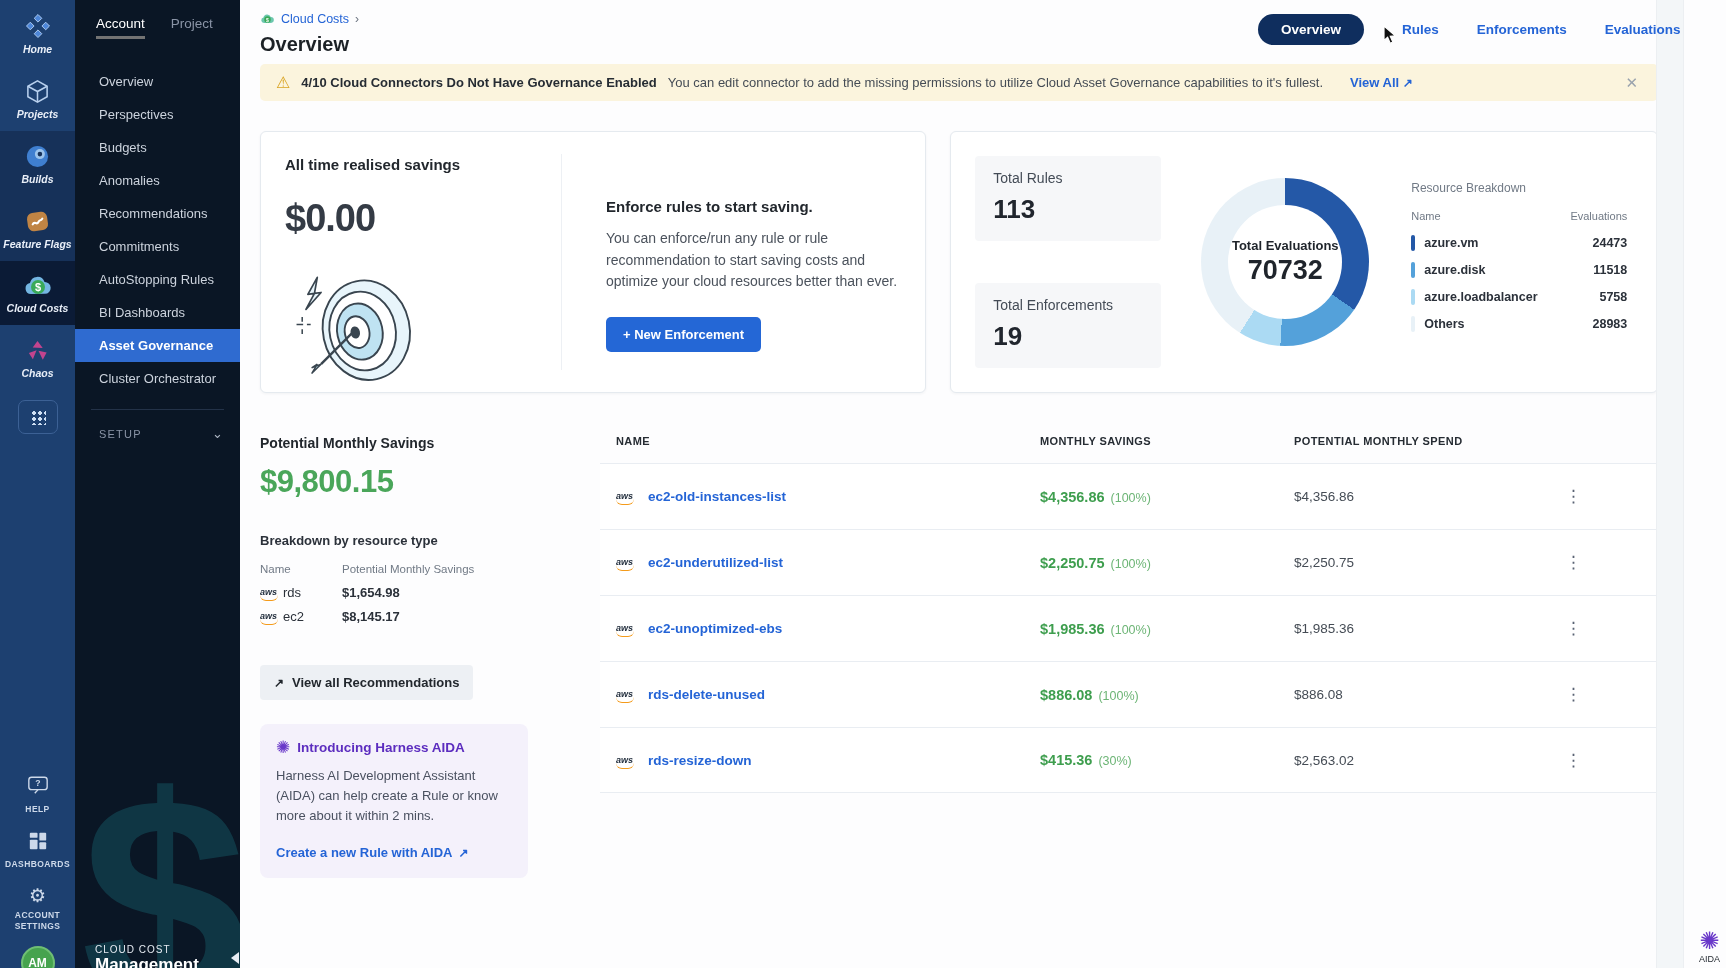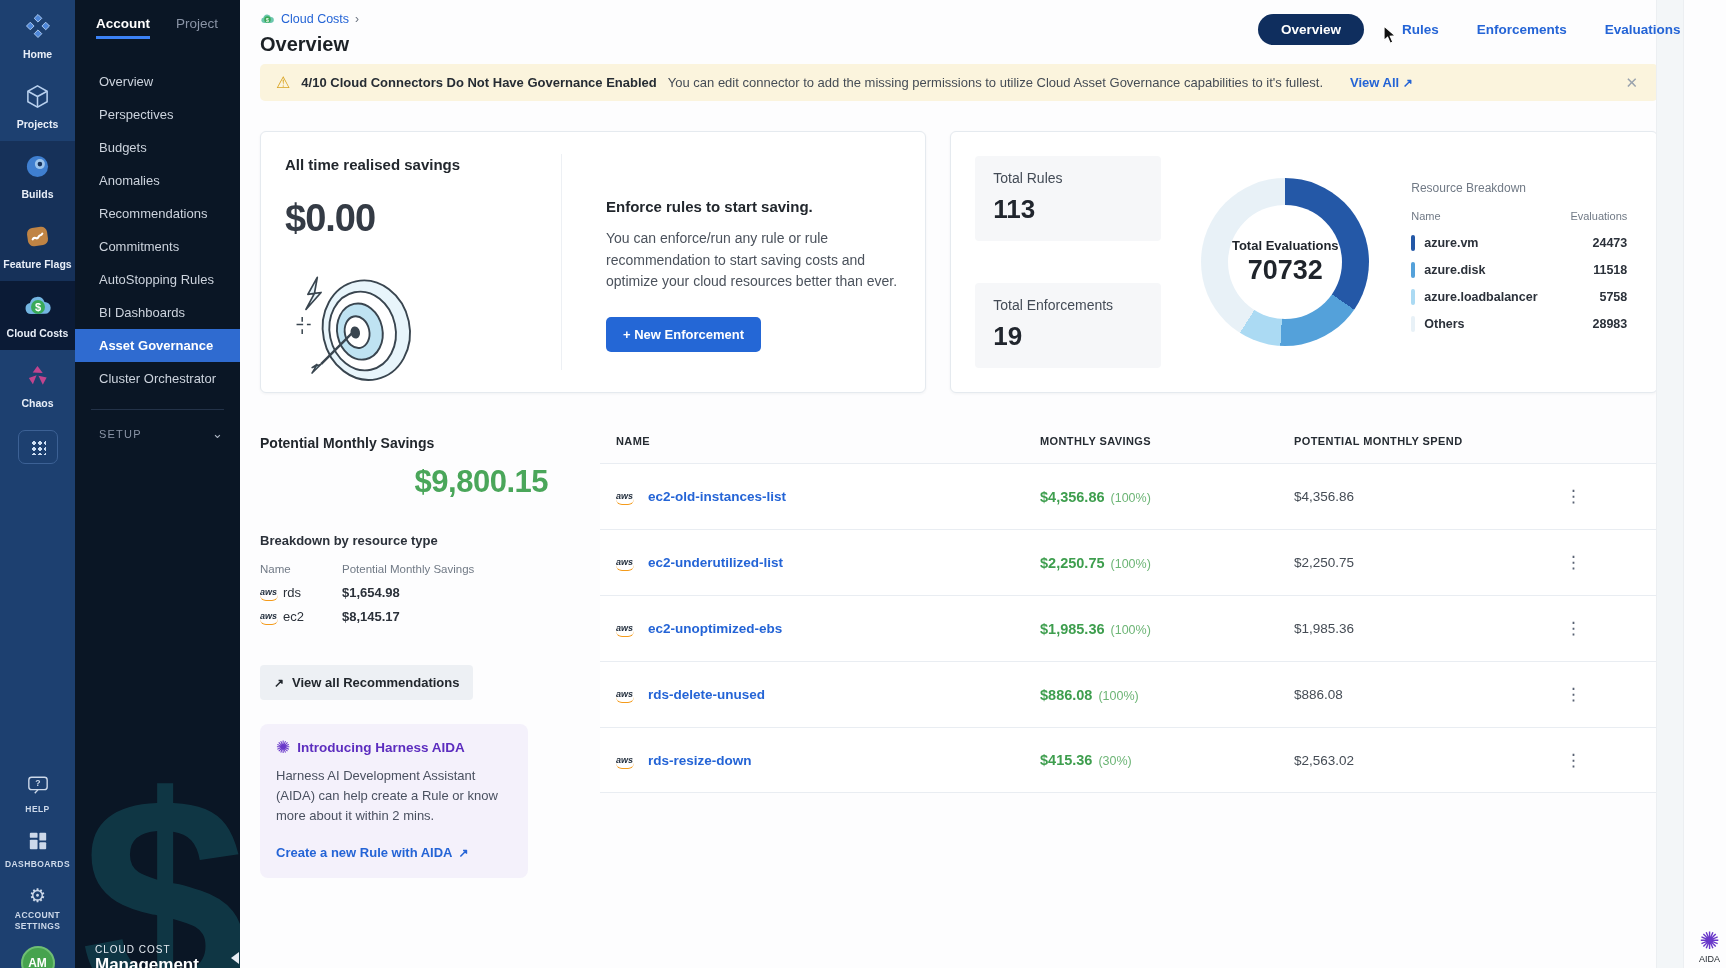--- a/index.html
+++ b/index.html
@@ -4,40 +4,40 @@
 <style>
   * { margin:0; padding:0; box-sizing:border-box; }
   body { width:1726px; height:968px; overflow:hidden; background:#fff;
          font-family:"Liberation Sans", sans-serif; }
   .app { display:flex; width:1726px; height:968px; }
 
   
   .rail { width:75px; height:968px; background:#1d4070; display:flex; flex-direction:column;
           overflow:hidden; flex-shrink:0; }
   .rail-mod { padding:13px 2px 11px; text-align:center; color:#e9eff8; cursor:pointer; }
-  .rail-mod .ml { font-size:10.5px; font-weight:700; margin-top:5px; display:block; line-height:1.15;}
+  .rail-mod .ml { font-size:10.5px; font-weight:700; display:block; line-height:1.15;font-style:italic;}
   .bg-a { background:#1d4070; } .bg-b { background:#163159; } .bg-active { background:#0b1b36; }
   .rail-grid-btn { margin:10px auto 0; width:40px; height:34px; border:1px solid #3c6195; border-radius:7px;
                    display:flex; align-items:center; justify-content:center; cursor:pointer; }
   .grid-dots { width:16px; height:16px;
     background-image:radial-gradient(circle,#cfe0f4 1.6px,transparent 1.8px);
     background-size:6px 6px; background-position:1px 1px;}
   .rail-spacer { flex:1; }
   .rail-bottom { padding:8px 2px; text-align:center; color:#cdd9ea; cursor:pointer; }
   .rail-bottom .ml { font-size:8.5px; font-weight:700; letter-spacing:.4px; display:block; margin-top:4px; line-height:1.3;}
   .gear-glyph { font-size:19px; line-height:19px; color:#cdd9ea; }
   .avatar { width:34px; height:34px; border-radius:50%; background:#46a34e; color:#fff;
             font-size:12px; font-weight:700; display:flex; align-items:center; justify-content:center;
             margin:6px auto -12px; border:2px solid #6fbf74;}
 
   
   .sidebar { width:165px; height:968px; background:#0a1625; position:relative; overflow:hidden; flex-shrink:0;}
   .sb-tabs { display:flex; gap:26px; padding:16px 0 10px 21px; }
   .sb-tab { font-size:13.5px; color:#8a94a6; cursor:pointer; padding-bottom:5px; }
-  .sb-tab.active { color:#fff; font-weight:700; border-bottom:3px solid #3b82f6; }
+  .sb-tab.active { color:#fff; font-weight:400; border-bottom:3px solid #737373; }
   .sb-items { margin-top:16px; position:relative; z-index:2;}
   .sb-item { font-size:13px; color:#ccd3dd; padding:9px 10px 9px 24px; cursor:pointer; white-space:nowrap;}
   .sb-item.active { background:#2f6bd0; color:#fff; font-weight:600; }
   .sb-divider { border-top:1px solid #233248; margin:14px 16px 0; }
   .sb-setup { display:flex; align-items:center; justify-content:space-between;
               padding:16px 16px 0 24px; color:#8a94a6; font-size:11px; font-weight:400;
               letter-spacing:1.2px; cursor:pointer;}
   .sb-setup .chev { font-size:13px; color:#aeb7c4; }
   .watermark { position:absolute; bottom:-84px; left:6px; font-size:300px; font-weight:700;
                color:#113f4c; opacity:.8; z-index:0; line-height:1;}
@@ -104,21 +104,21 @@
   .legend-title { font-size:12px; color:#717a86; margin-bottom:15px; }
   .legend-head { display:flex; justify-content:space-between; font-size:11px; color:#717a86; margin-bottom:13px;}
   .legend-row { display:flex; align-items:center; margin-bottom:11px; }
   .chip { width:4px; height:16px; border-radius:2px; margin-right:9px; flex-shrink:0;}
   .legend-name { font-size:12.5px; font-weight:600; color:#2b313a; }
   .legend-val { margin-left:auto; font-size:12.5px; font-weight:700; color:#2b313a; }
 
   .row2 { display:flex; margin:42px 68px 0 20px; gap:52px; }
   .left-col { width:288px; flex-shrink:0; }
   .sec-title { font-size:14px; font-weight:700; color:#22272d; }
-  .green-amount { font-size:31px; font-weight:700; color:#4aa65a; margin:13px 0 33px; letter-spacing:-.5px;text-align:right;}
+  .green-amount { font-size:31px; font-weight:700; color:#4aa65a; margin:13px 0 33px; letter-spacing:-.5px;}
   .bd-title { font-size:13px; font-weight:700; color:#2b313a; margin-bottom:15px; }
   .mini-head { display:grid; grid-template-columns:82px 1fr; font-size:11.5px; color:#717a86; margin-bottom:10px;}
   .mini-row { display:grid; grid-template-columns:82px 1fr; align-items:center; margin-bottom:9px;}
   .mini-name { display:flex; align-items:center; gap:6px; font-size:13px; color:#2b313a; }
   .mini-val { font-size:13px; font-weight:700; color:#2b313a; }
   .aws-badge { font-size:9px; font-weight:700; color:#232f3e; font-style:italic; position:relative; line-height:1;}
   .aws-badge::after { content:''; position:absolute; left:0; right:-1px; bottom:-4px; height:5px;
                       border-bottom:1.6px solid #f49b1b; border-radius:0 0 9px 9px; }
   .btn-gray { margin-top:32px; display:inline-flex; align-items:center; gap:8px; background:#edf0f4;
               border:none; border-radius:4px; padding:10px 14px; font-size:13px; font-weight:700;

